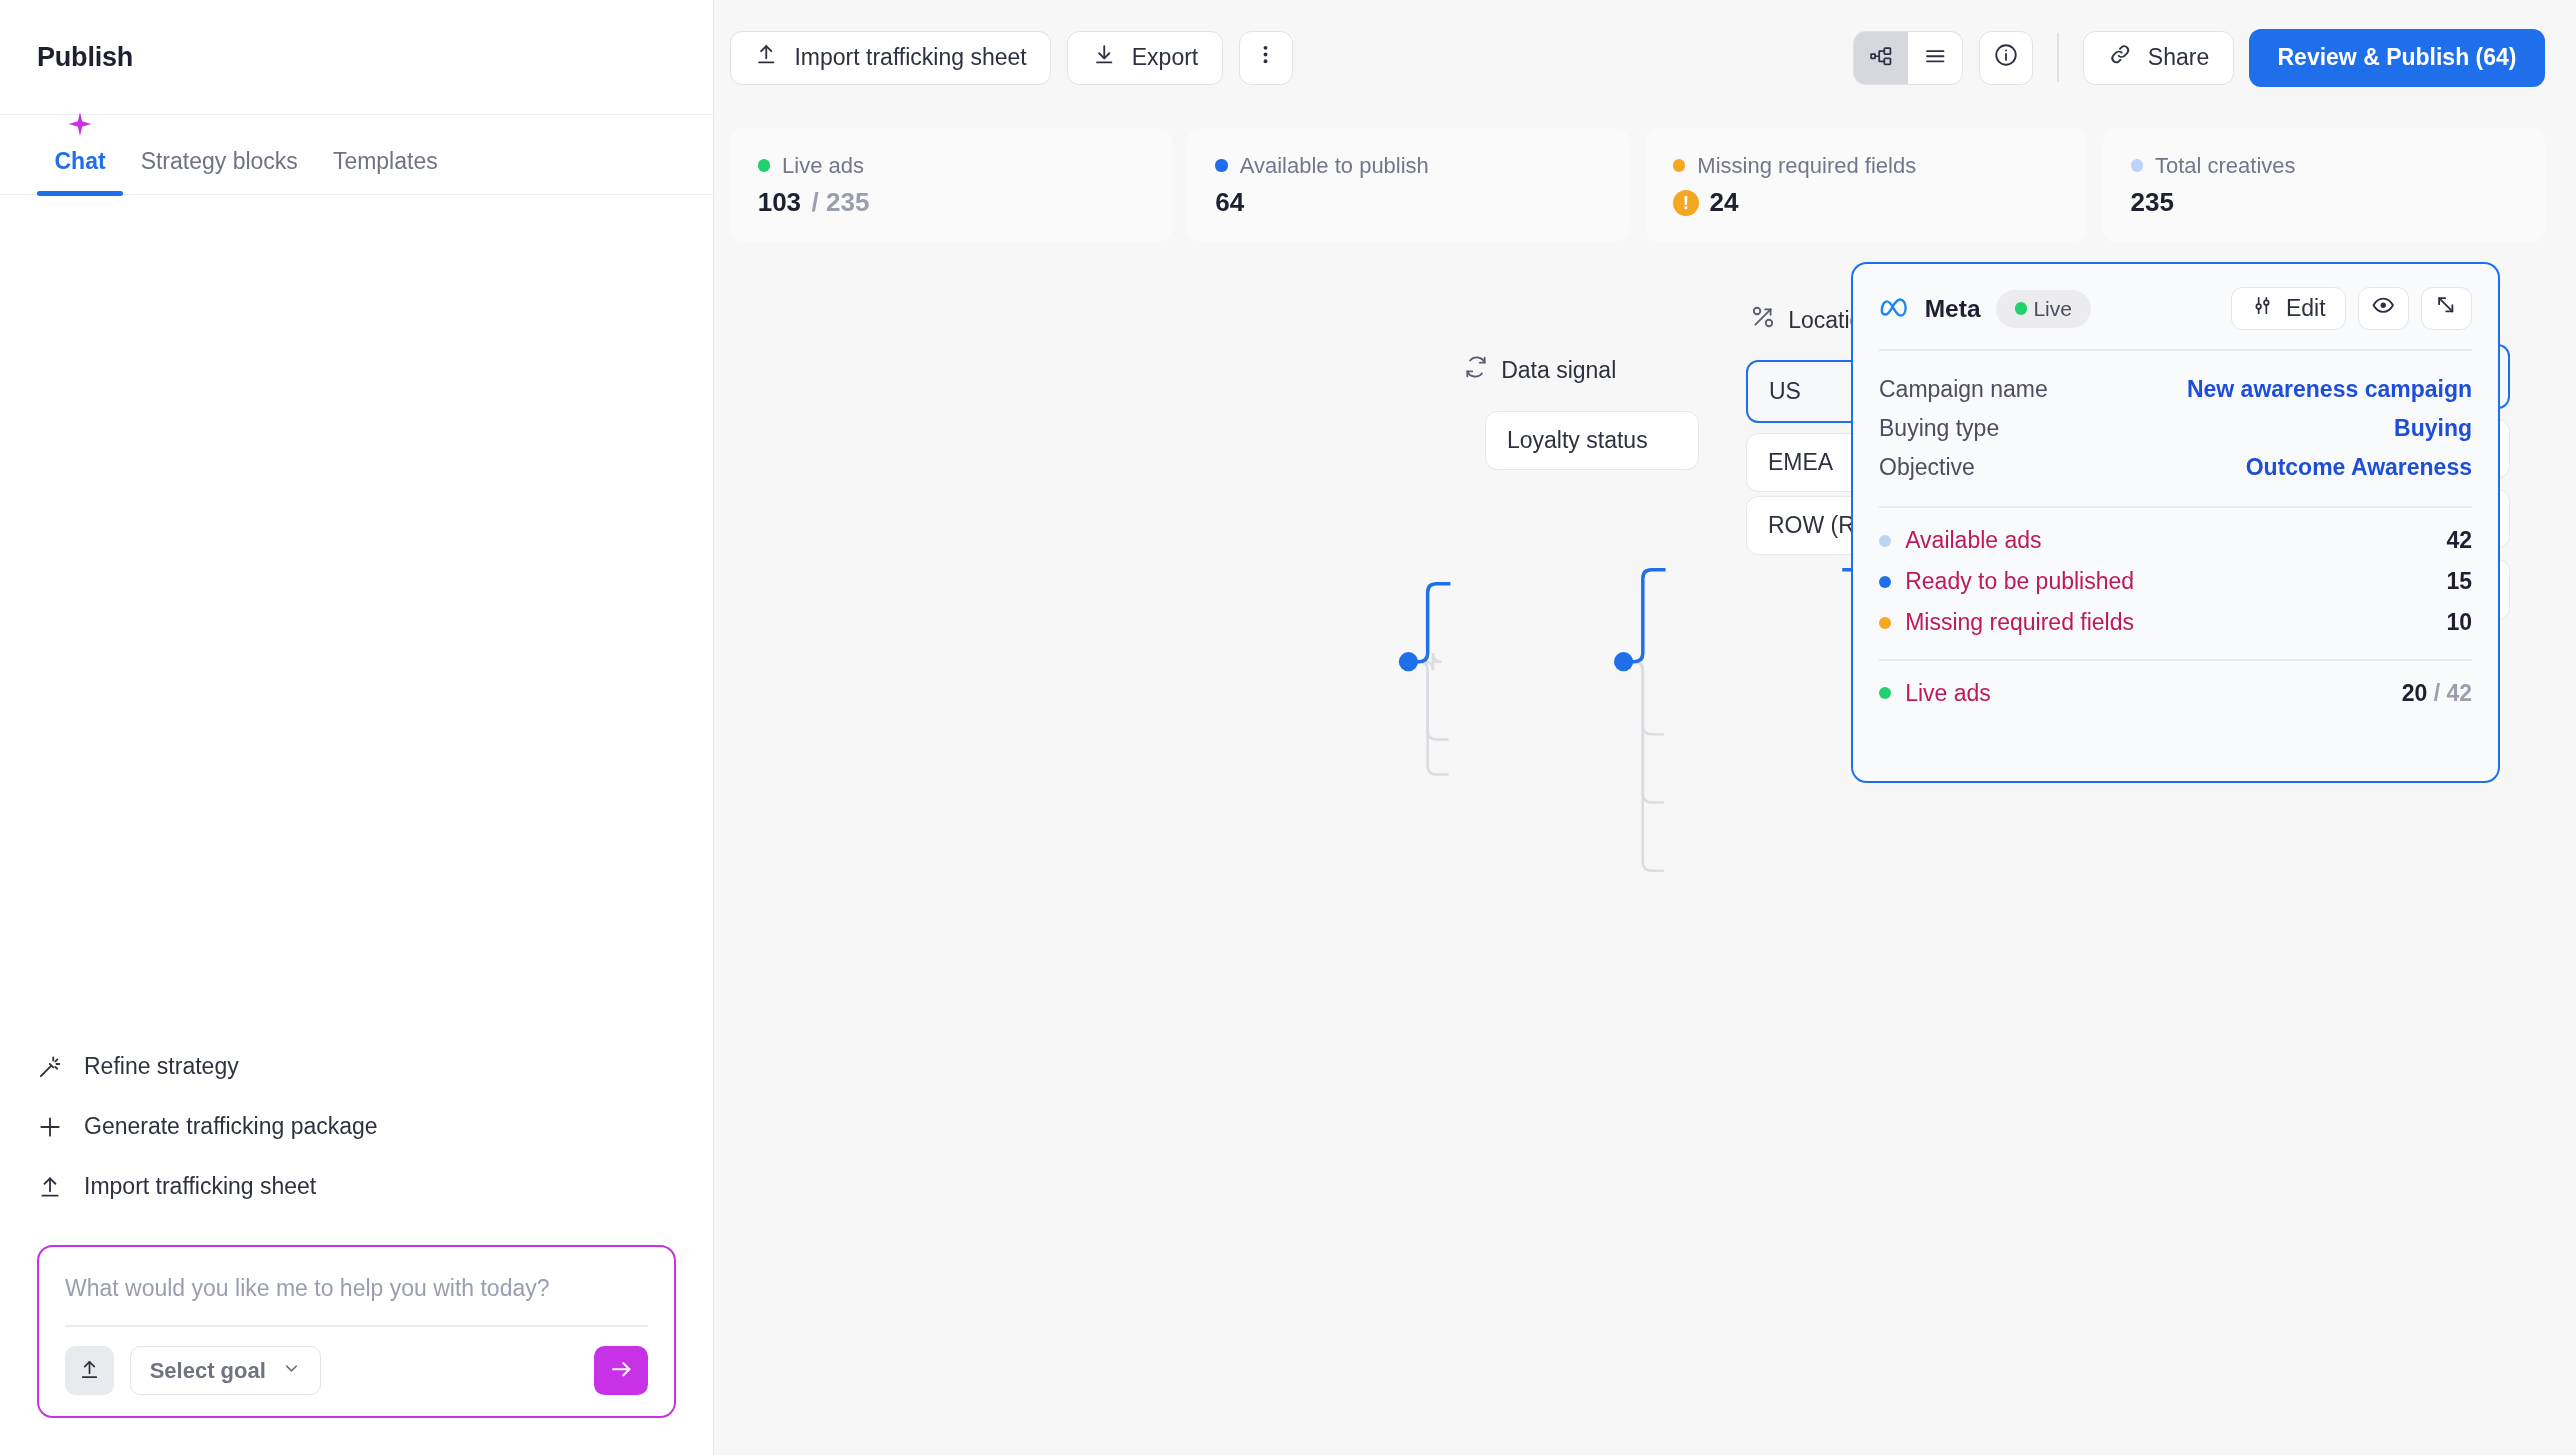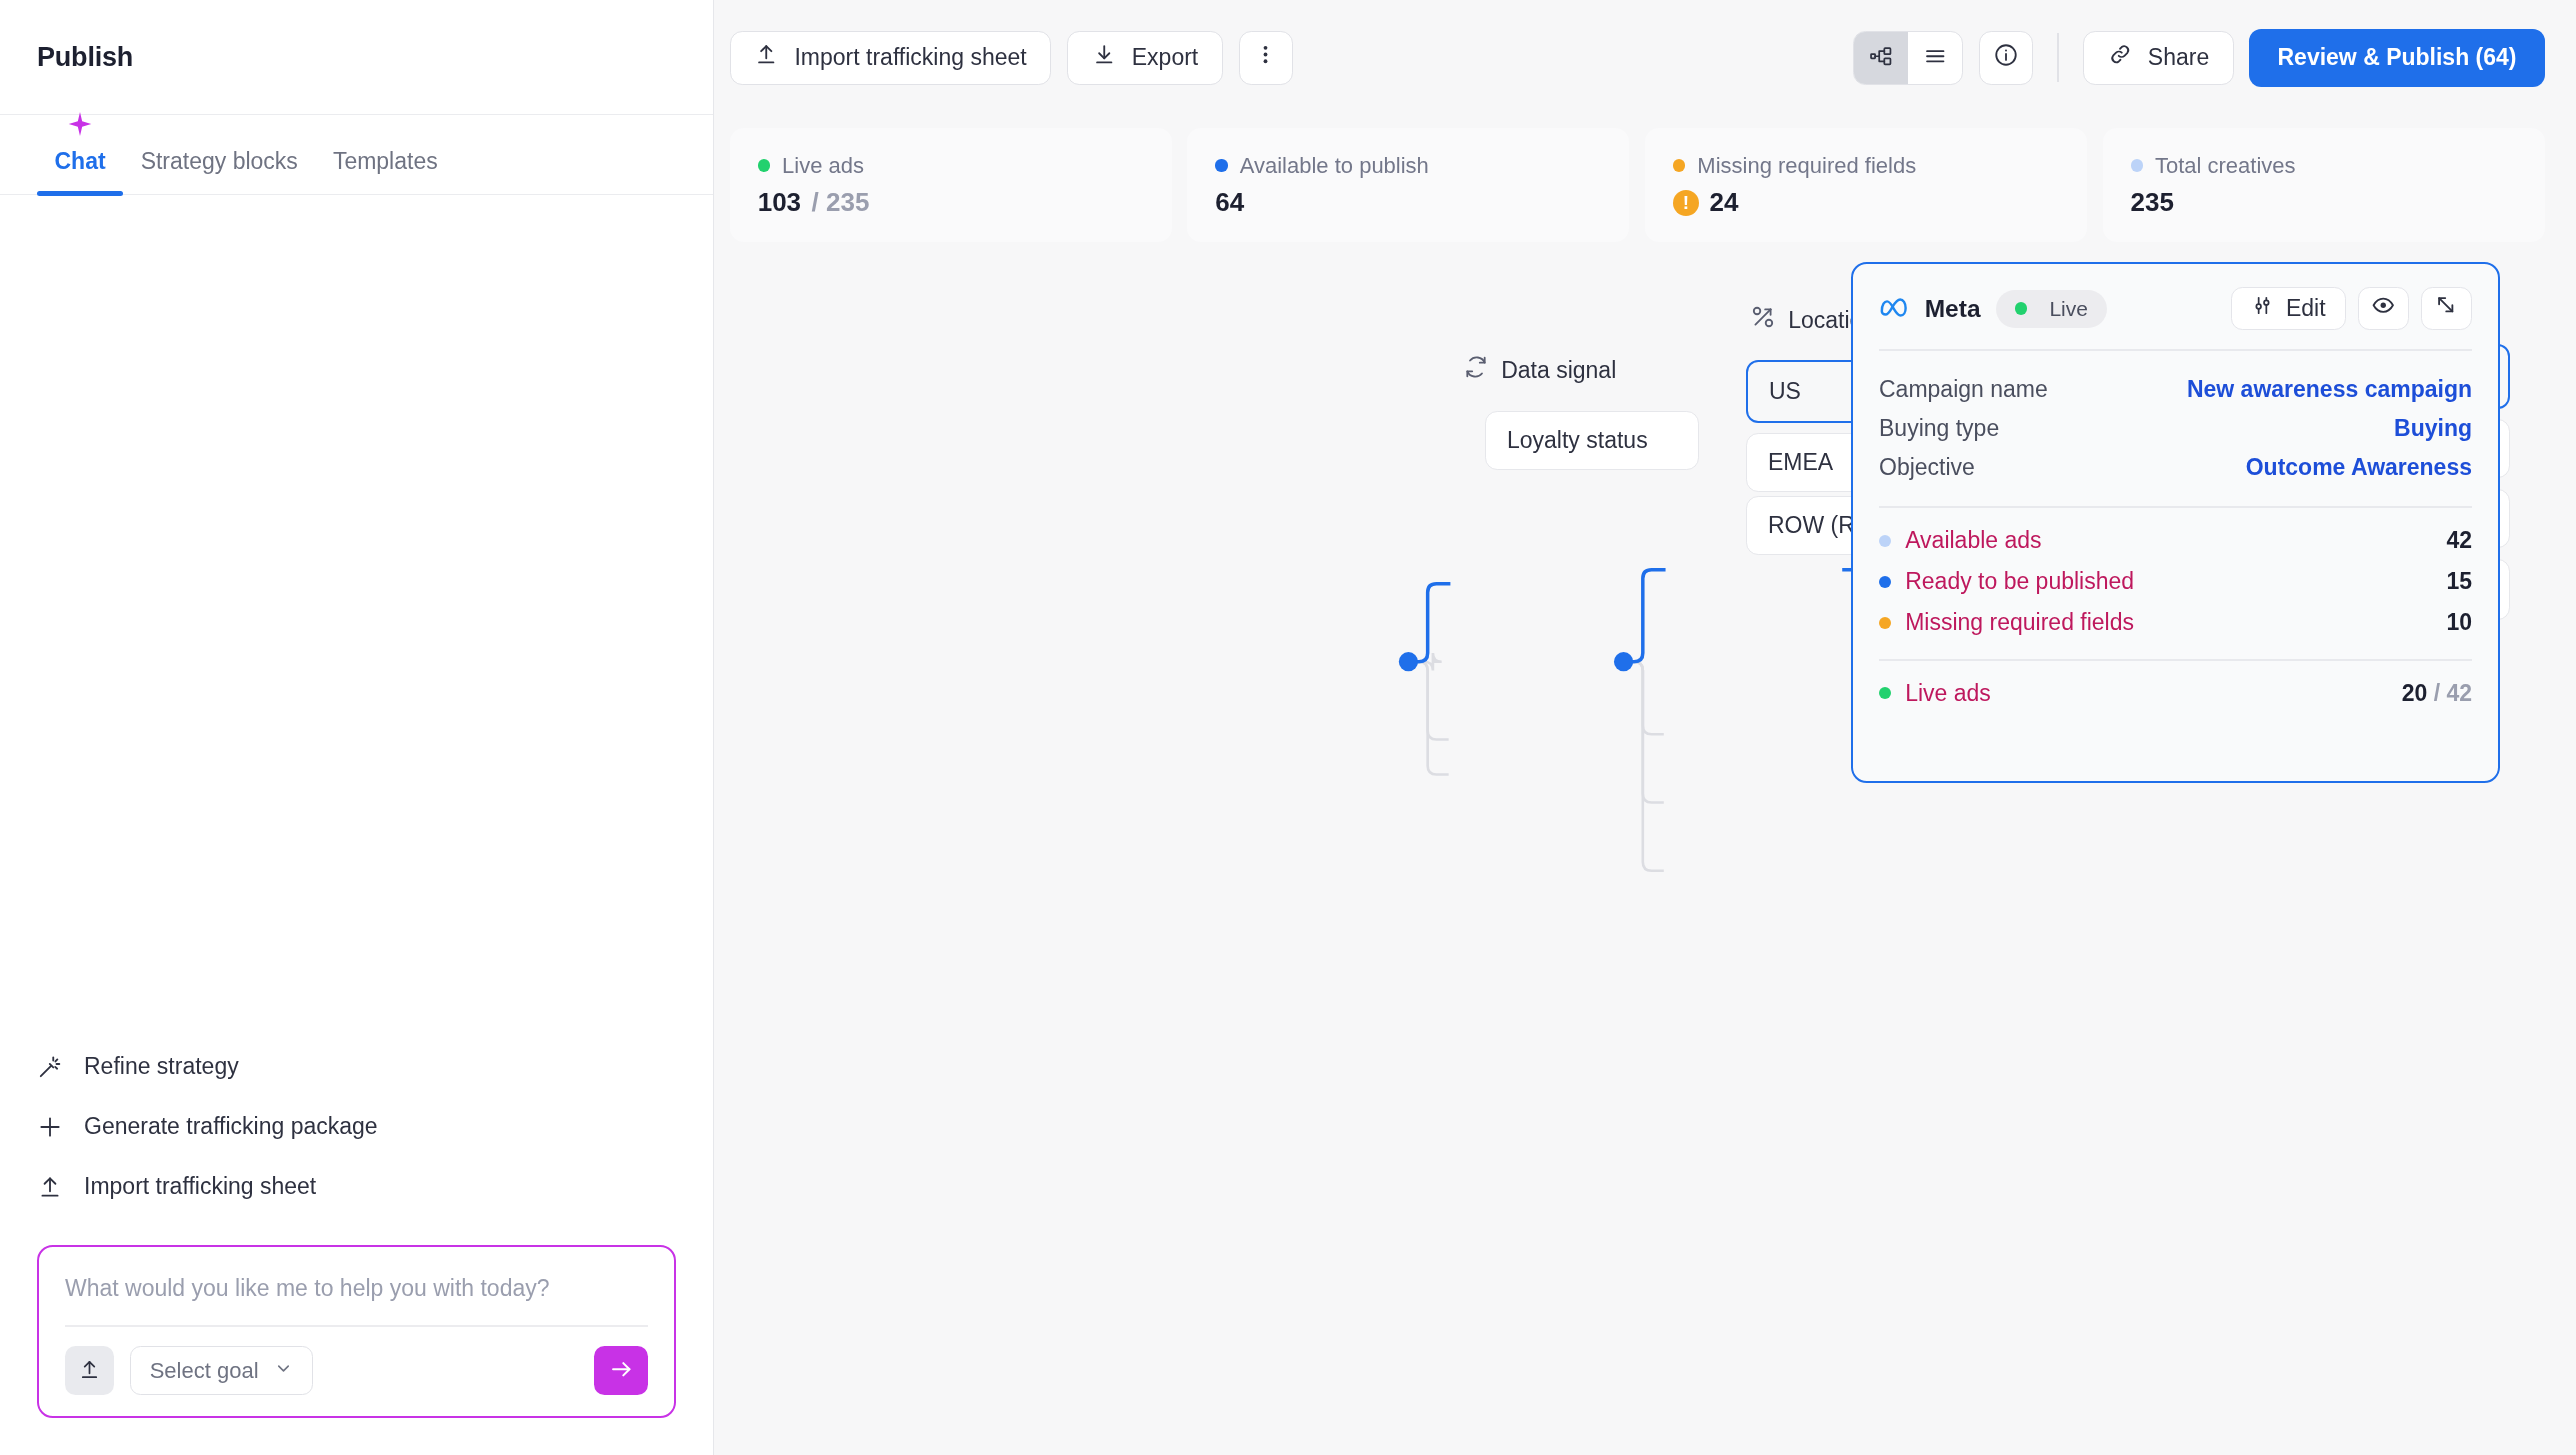--- a/index.html
+++ b/index.html
@@ -71,21 +71,21 @@
   .composer-input::placeholder { color:#9a9eae; }
   .composer-divider { height: 1.7px; background: #ececef; margin: 0 0 19px 0; }
   .composer-row { display:flex; align-items:center; gap: 15.7px; }
   .attach-btn {
     width: 49px; height: 49px; border-radius: 10.5px; background:#e9eaee;
     display:flex; align-items:center; justify-content:center; cursor:pointer; border:none;
   }
   .goal-select {
     height: 49px; border:1.7px solid #e1e2e7; border-radius: 10.5px;
     display:flex; align-items:center; gap:15.7px; padding: 0 19px;
-    font-size: 22px; color:#6f7382; cursor:pointer; background:#fff;
+    font-size: 22px; color:#6f7382; cursor:pointer; background:#fff;font-weight:bold;
   }
   .send-btn {
     margin-left:auto; width: 54px; height: 49px; border-radius: 10.5px;
     background:#c832e6; display:flex; align-items:center; justify-content:center;
     cursor:pointer; border:none;
   }
 
   
   .main { flex: 1; position: relative; background:#f7f7f8; height:1455px; }
 
@@ -143,21 +143,21 @@
     font-size: 23px; color:#2e3140; white-space:nowrap;
   }
   .node {
     position:absolute; background:#fff; border: 1.7px solid #e6e7eb; border-radius: 12.2px;
     display:flex; align-items:center; gap: 14px;
     padding: 0 21px; font-size: 23px; color:#2e3140; cursor:pointer;
   }
   .node.selected { border: 2.6px solid #1f6fea; background:#f7f8f9; }
   .node .nlabel { white-space:nowrap; }
   .live-pill {
-    margin-left:auto; display:flex; align-items:center; gap: 22px;
+    margin-left:auto; display:flex; align-items:center; gap: 6px;
     background:#ececef; border-radius: 874px; padding: 7px 19px;
     font-size: 21px; color:#4a4e5e;
   }
   .live-dot { width: 12.2px; height: 12.2px; border-radius:50%; background:#22d16e; }
 
   
   .detail {
     position:absolute; left: 1851px; top: 527px; width: 649px; height: 521px;
     background:#f9fafb; border: 2.6px solid #1f6fea; border-radius: 15.7px;
     padding: 23px 26px;

